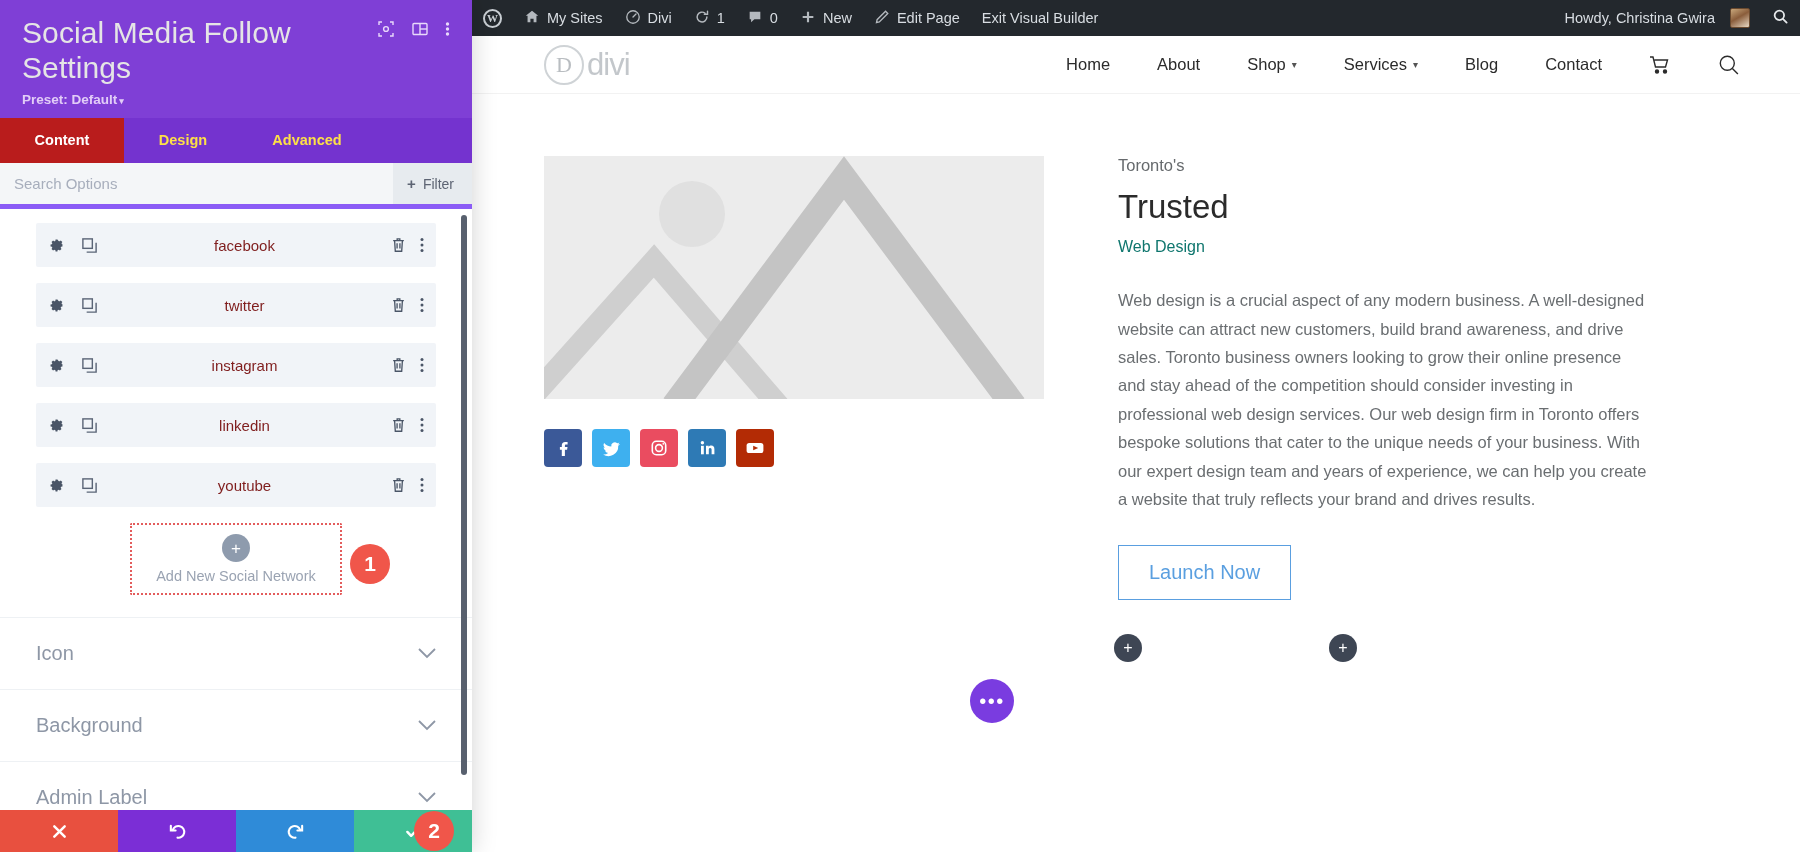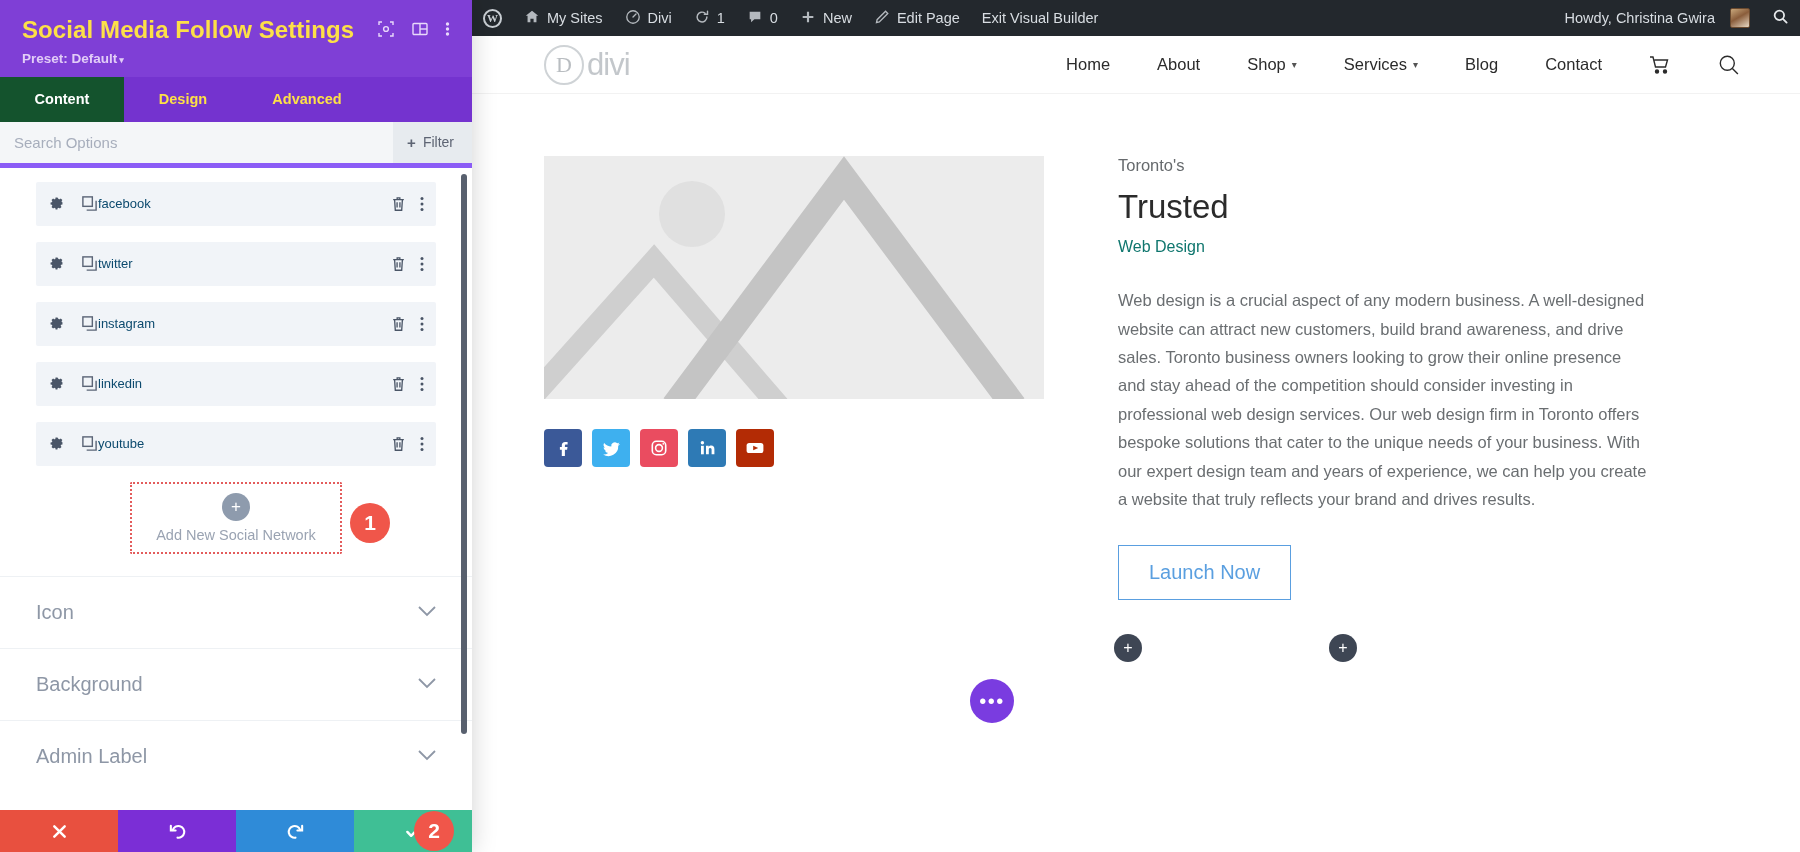--- a/index.html
+++ b/index.html
@@ -23,37 +23,37 @@
     z-index: 30;
   }
   .panel-header {
     background: #8F3FE0;
     background: #7f3fd6;
     padding: 16px 22px 10px 22px;
     position: relative;
   }
   .panel-header-top { display: flex; align-items: flex-start; }
   .panel-title {
-    color: #fde047; font-size: 24px; font-weight: bold; line-height: 1.15;
+    color: #e5e5e5; font-size: 30px; font-weight: normal; line-height: 1.15;
     letter-spacing: .1px; flex: 1;
   }
   .panel-header-icons { display: flex; align-items: center; gap: 16px; padding-top: 4px; }
   .hdr-icon { color: #e9d9fb; cursor: pointer; display: inline-flex; }
   .panel-preset {
     color: #e2cdf7; font-size: 13.5px; font-weight: bold; margin-top: 7px;
     display: inline-block;
   }
   .preset-caret { font-size: 9px; margin-left: 2px; }
 
   .panel-tabs { display: flex; background: #7433cf; }
   .panel-tab {
     flex: 0 0 auto; padding: 14px 0 15px 0; text-align: center;
     color: #fde047; font-size: 14.5px; font-weight: bold; cursor: pointer;
   }
-  .panel-tab.active { background: #14532d; color: #ffffff; }
+  .panel-tab.active { background: #b91c1c; color: #ffffff; }
   .tab-w1 { width: 124px; }
   .tab-w2 { width: 118px; }
   .tab-w3 { width: 130px; }
 
   .panel-search-row {
     display: flex; align-items: stretch; height: 46px;
     background: #f4f6f8; border-bottom: 5px solid #8b5cf6;
   }
   .panel-search-input {
     flex: 1; border: 0; background: transparent; outline: none;
@@ -75,21 +75,21 @@
 
   .social-list { padding: 0 36px; }
   .social-row {
     display: flex; align-items: center; height: 44px;
     background: #f1f4f8; margin-bottom: 16px; padding: 0 12px;
     border-radius: 2px;
   }
   .row-left { display: flex; align-items: center; gap: 16px; }
   .row-right { display: flex; align-items: center; gap: 14px; margin-left: auto; }
   .row-label {
-    flex: 1; font-size: 13px; color: #0c4a6e;
+    flex: 1; text-align: center; font-size: 15px; color: #7f1d1d;
     font-family: "Liberation Sans", sans-serif;
   }
   .row-icon { color: #4a5567; display: inline-flex; cursor: pointer; }
   .row-icon.muted { color: #5b6577; }
 
   .add-wrap { position: relative; padding: 0 36px; margin-top: 6px; }
   .add-box {
     border: 2px dotted #e35c5c; border-radius: 2px;
     height: 72px; width: 212px; margin: 0 auto;
     display: flex; flex-direction: column; align-items: center;

